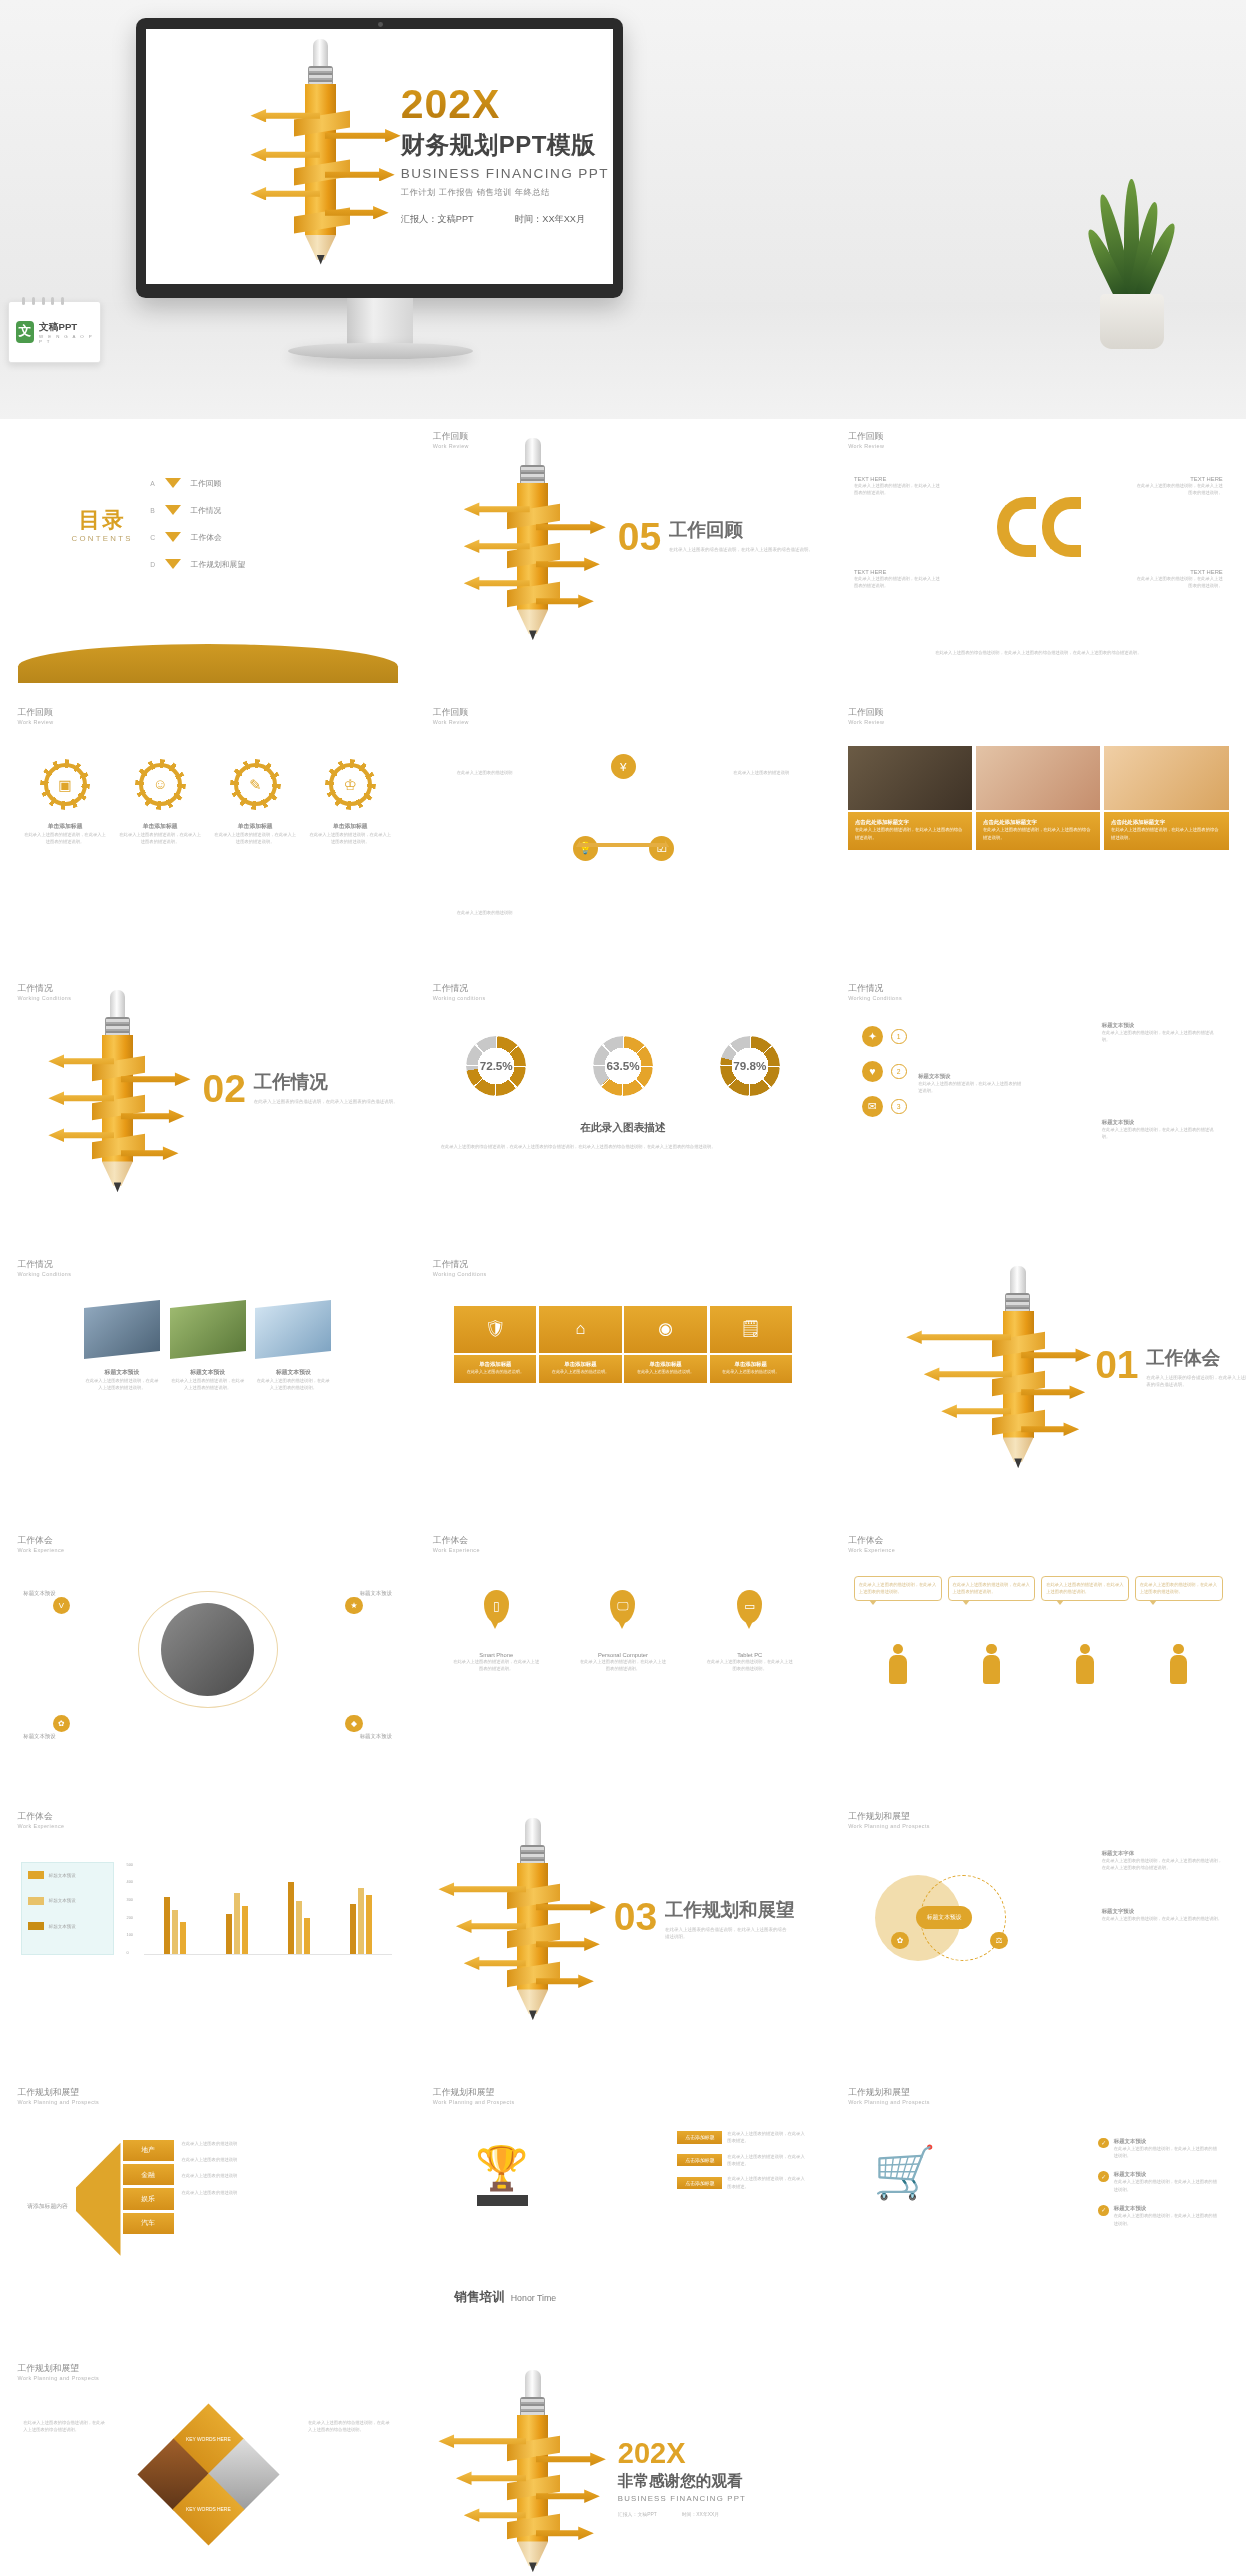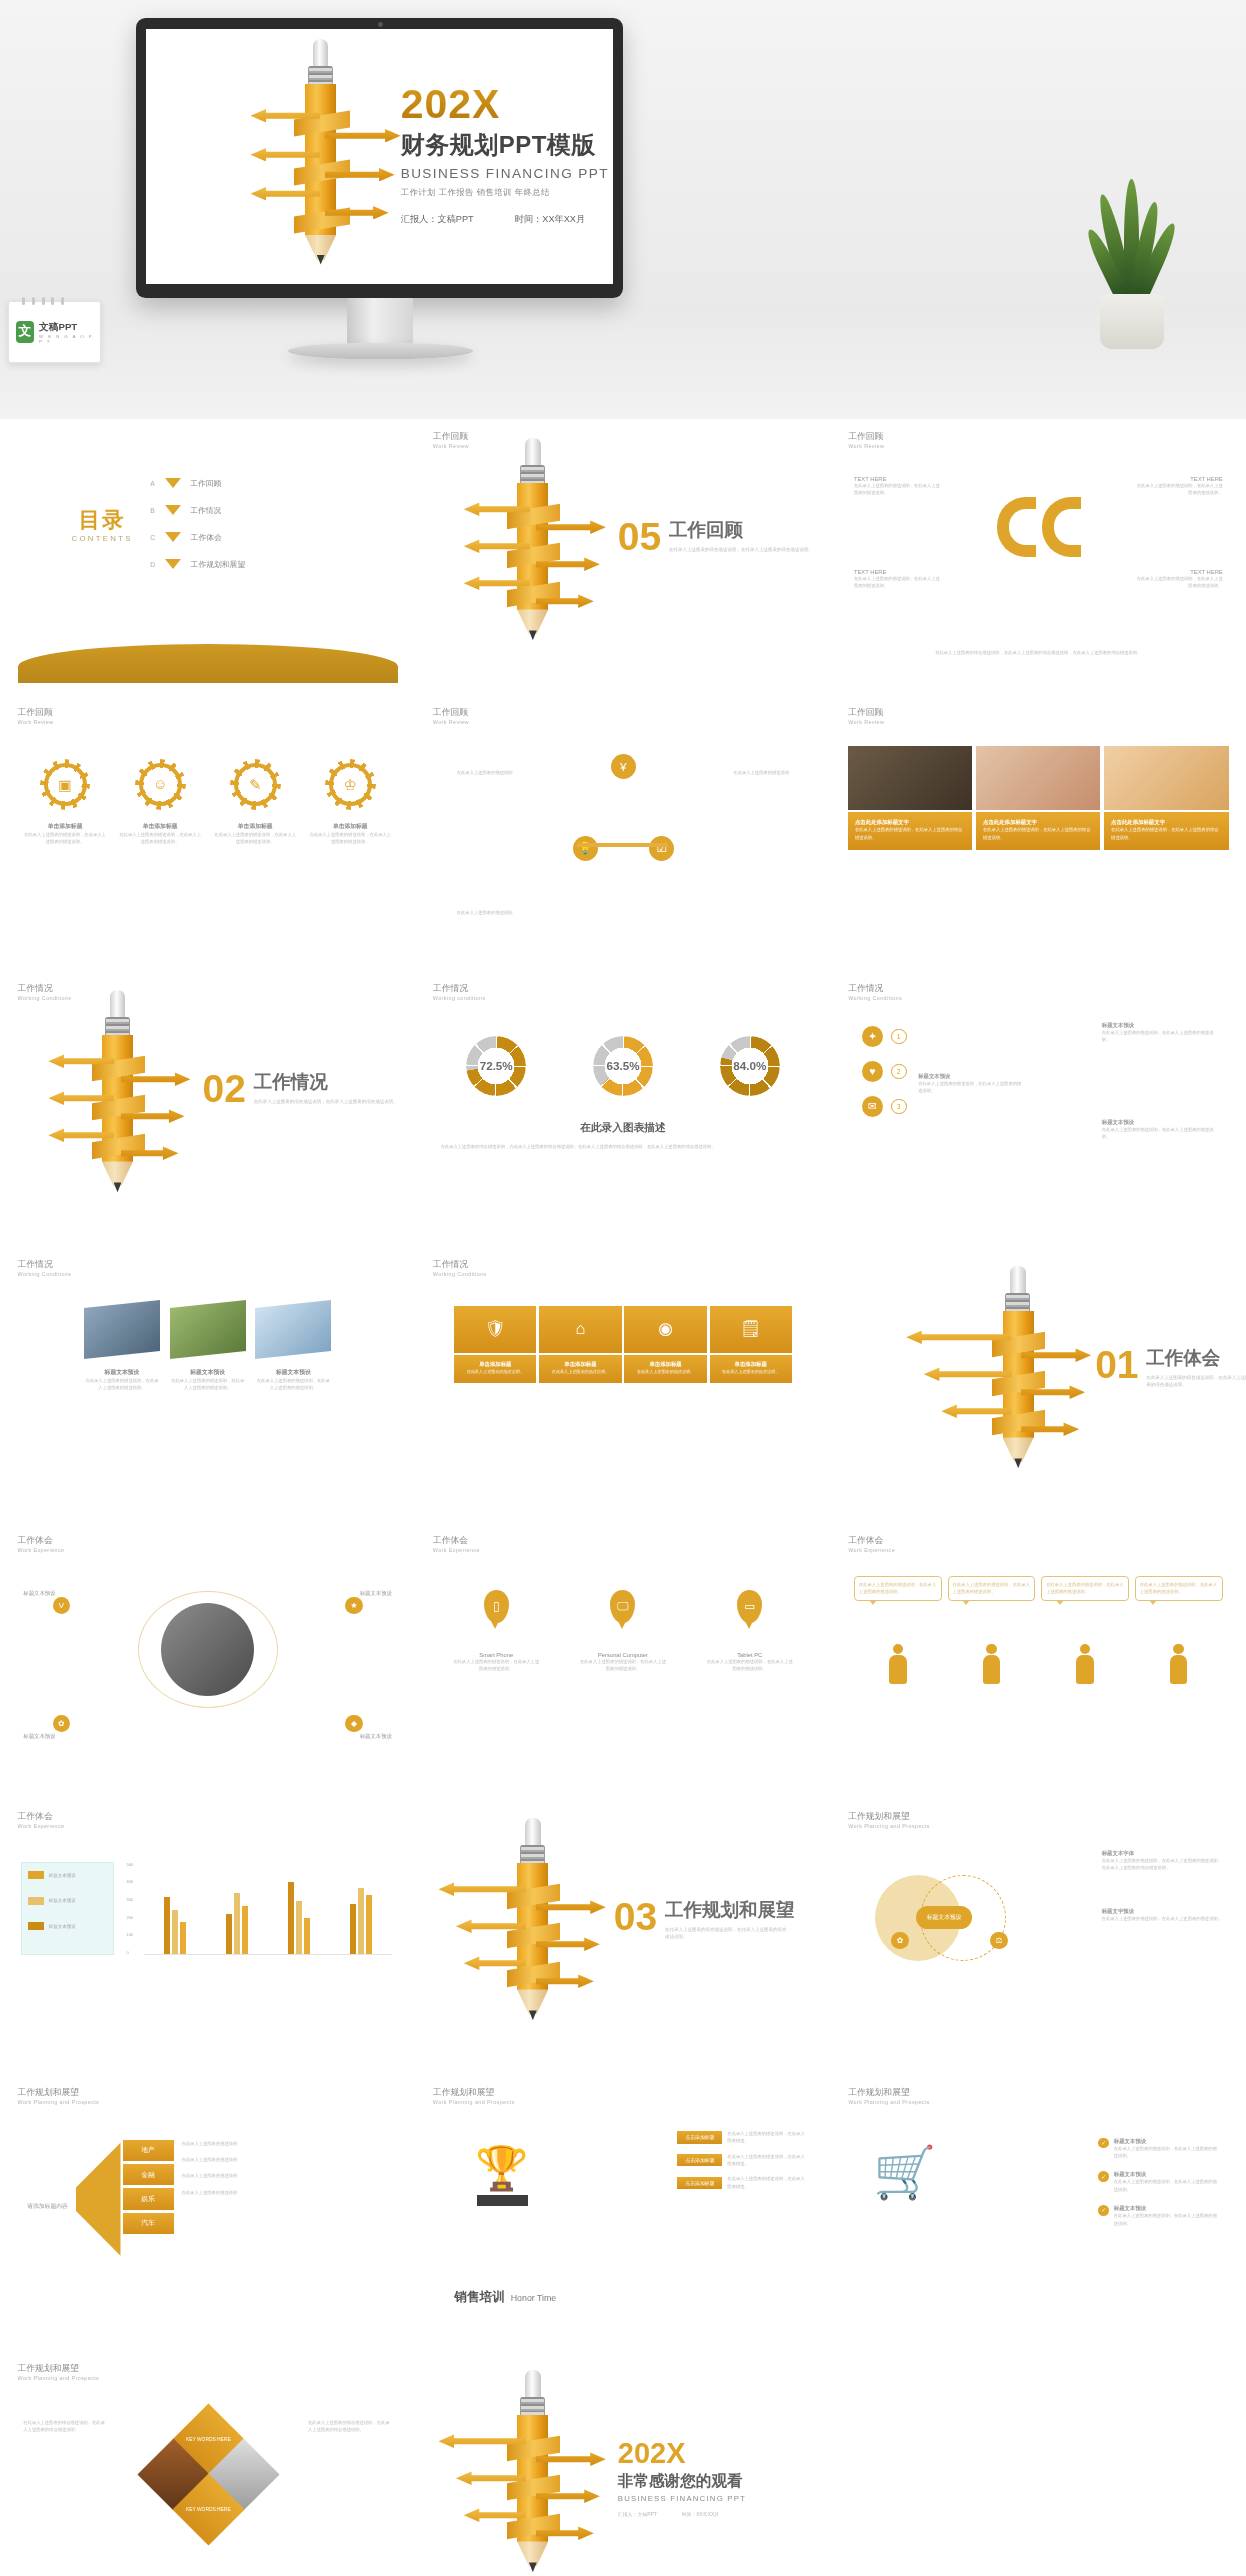--- a/index.html
+++ b/index.html
@@ -455,21 +455,21 @@
             </div>
         </div>
         <div class="donut">
           <div class="seg" style="background:conic-gradient(#b98312 0 287deg,#c8c8c8 287deg 360deg);
                -webkit-mask:radial-gradient(circle,transparent 18.5px,#000 18.5px);
                mask:radial-gradient(circle,transparent 18.5px,#000 18.5px);"></div>
           <div class="seg" style="background:repeating-conic-gradient(#fff 0deg 3deg, transparent 3deg 45deg);
                -webkit-mask:radial-gradient(circle,transparent 18.5px,#000 18.5px);
                mask:radial-gradient(circle,transparent 18.5px,#000 18.5px);"></div>
           <div class="val">
-              <span>84.0%</span>
+              <span>79.8%</span>
             </div>
         </div>
       </div>
       <div style="position:absolute;left:0;right:0;top:138px;text-align:center;font-size:10.7px;font-weight:bold;color:#5f5f5f;">在此录入图表描述</div>
       <div class="lorem" style="position:absolute;left:7.8px;right:7.8px;top:160px;text-align:justify;">在此录入上述图表的综合描述说明，在此录入上述图表的综合描述说明，在此录入上述图表的综合描述说明，在此录入上述图表的综合描述说明。</div>
     </div>
   </div>
 
   <div class="slide">
     <div class="slide-inner">

